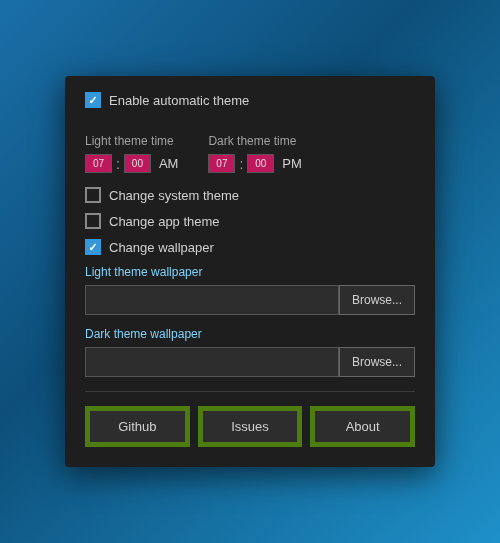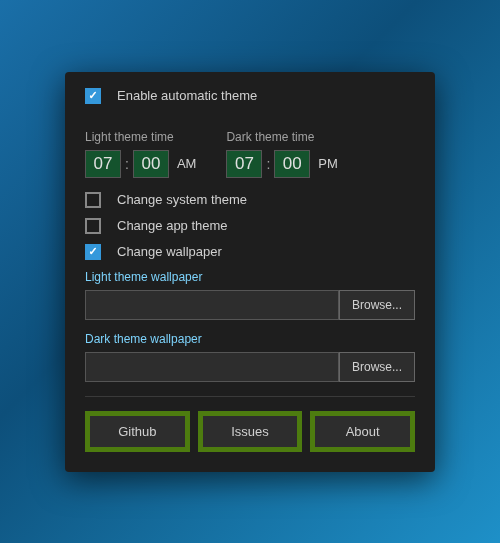--- a/index.html
+++ b/index.html
@@ -50,22 +50,22 @@
       padding: 2px 6px;
       line-height: 1;
     }
 
     .section {
       margin-bottom: 12px;
     }
 
     .checkbox-row {
       display: flex;
-      align-items: center;
-      gap: 16px;
+      align-items: flex-end;
+      gap: 8px;
       margin-bottom: 10px;
     }
 
     .checkbox-label {
       font-size: 13px;
       color: #d0d0d0;
       user-select: none;
     }
 
     
@@ -111,25 +111,25 @@
       color: #a0a0a0;
     }
 
     .time-inputs {
       display: flex;
       align-items: center;
       gap: 4px;
     }
 
     .time-input {
-      width: 36px;
-      background: #14532d;
+      width: 27px;
+      background: #be185d;
       border: 1px solid #555;
       color: #e0e0e0;
-      font-size: 17px;
+      font-size: 10px;
       padding: 3px 6px;
       text-align: center;
       outline: none;
     }
 
     .time-separator {
       font-size: 14px;
       color: #a0a0a0;
     }
 

